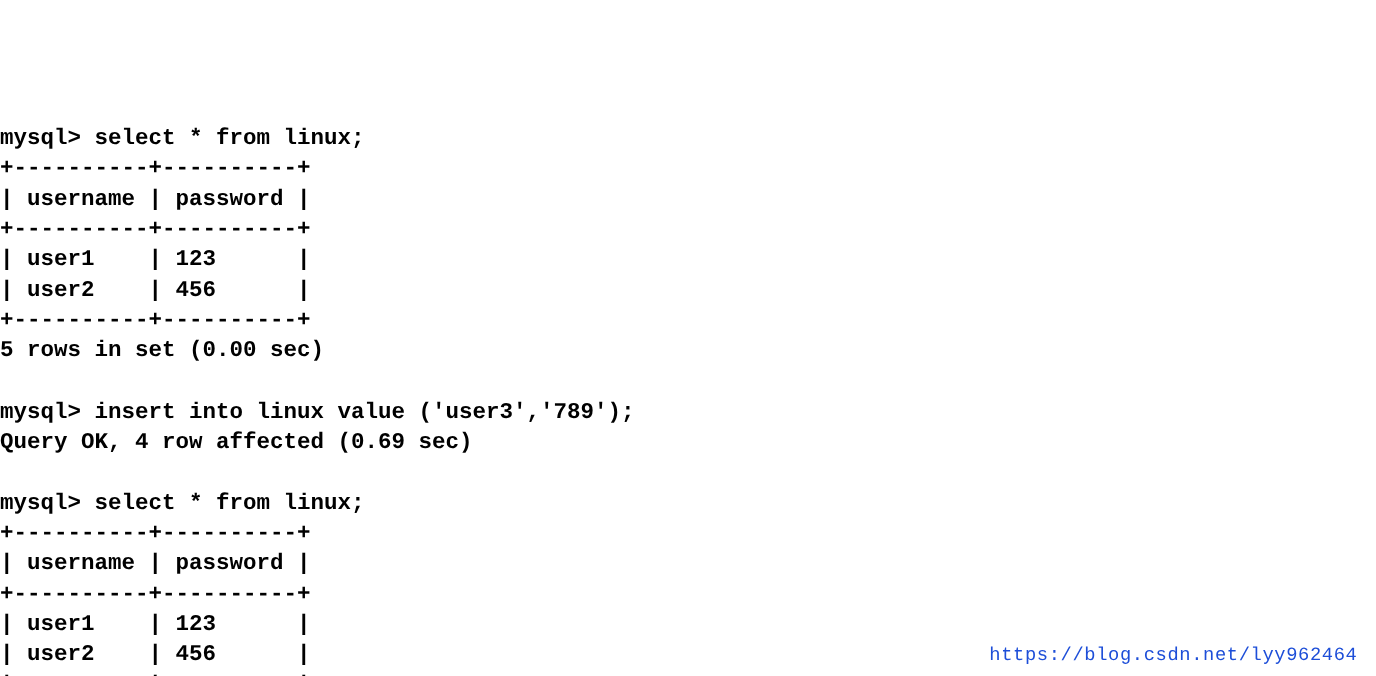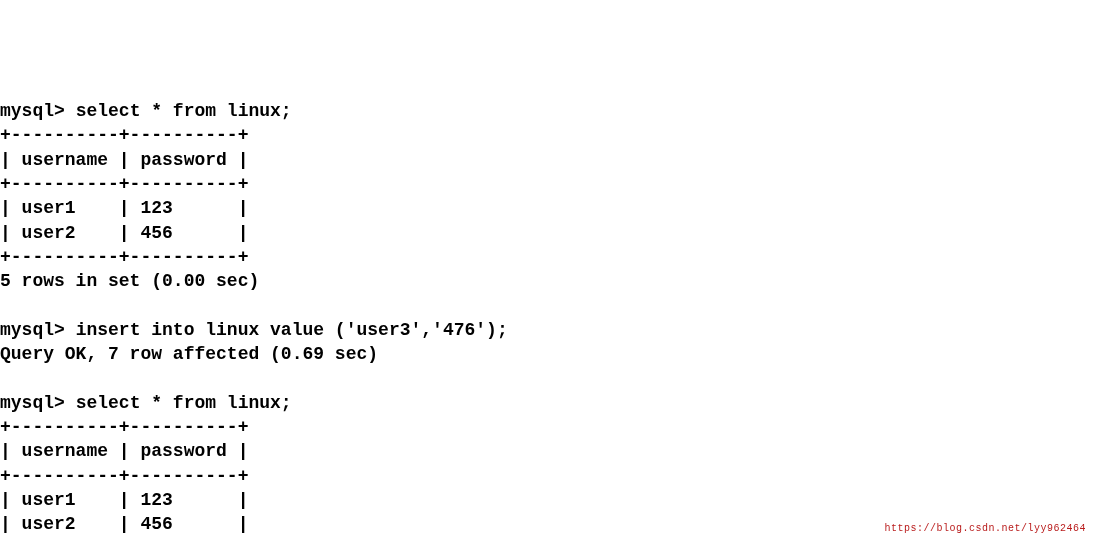--- a/index.html
+++ b/index.html
@@ -17,43 +17,43 @@
       padding: 2px 0;
       position: relative;
       width: 1101px;
       height: 541px;
       white-space: pre;
     }
     .watermark {
       position: absolute;
       bottom: 6px;
       right: 15px;
-      color: #b91c1c;
+      color: #1d4ed8;
       font-family: 'Courier New', monospace;
-      font-size: 10px;
+      font-size: 15px;
       font-weight: normal;
       letter-spacing: 0.5px;
     }
   </style>
 </head>
 <body>
 
 
 
 <div><span><span>mysql&gt;</span> <span>select * from linux;</span></span>
 <span>+----------+----------+</span>
 <span>| username | password |</span>
 <span>+----------+----------+</span>
 <span>| user1    | 123      |</span>
 <span>| user2    | 456      |</span>
 <span>+----------+----------+</span>
 <span>5 rows in set (0.00 sec)</span>
 <span></span>
-<span><span>mysql&gt;</span> <span>insert into linux value ('user3','476');</span></span>
-<span>Query OK, 7 row affected (0.69 sec)</span>
+<span><span>mysql&gt;</span> <span>insert into linux value ('user3','789');</span></span>
+<span>Query OK, 4 row affected (0.69 sec)</span>
 <span></span>
 <span><span>mysql&gt;</span> <span>select * from linux;</span></span>
 <span>+----------+----------+</span>
 <span>| username | password |</span>
 <span>+----------+----------+</span>
 <span>| user1    | 123      |</span>
 <span>| user2    | 456      |</span>
 <span>| user3    | 789      |</span>
 
 </div>

